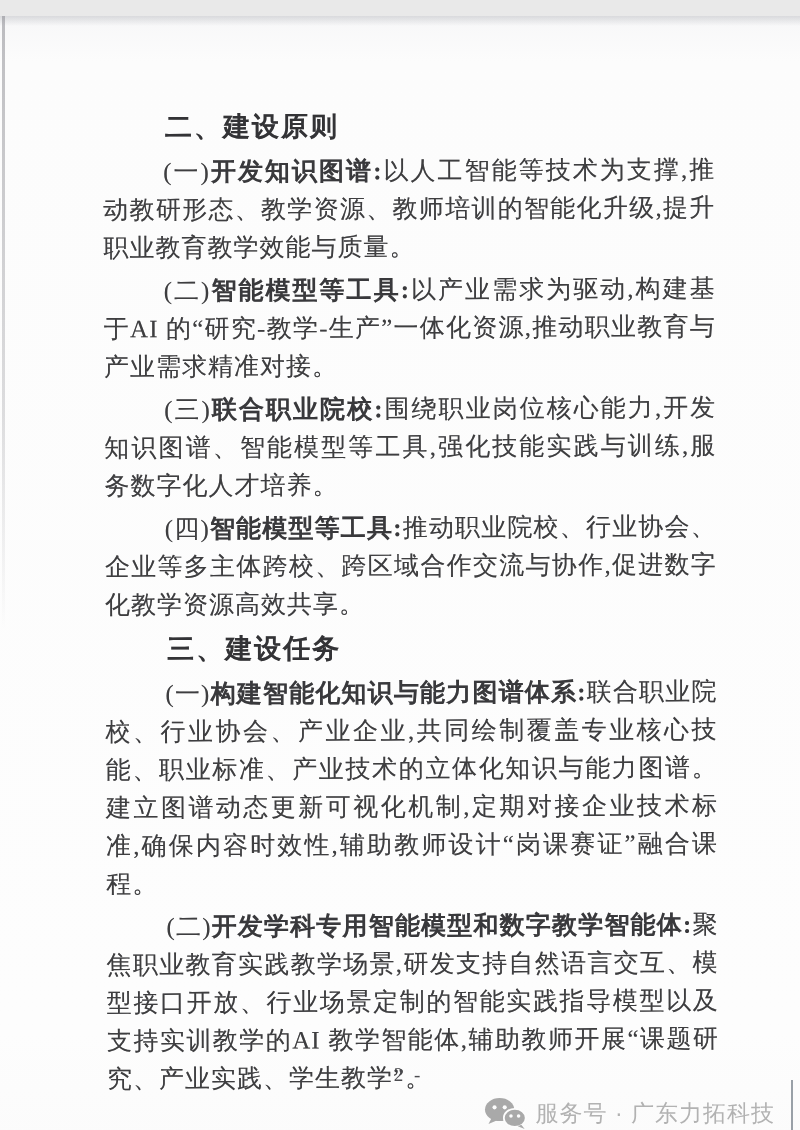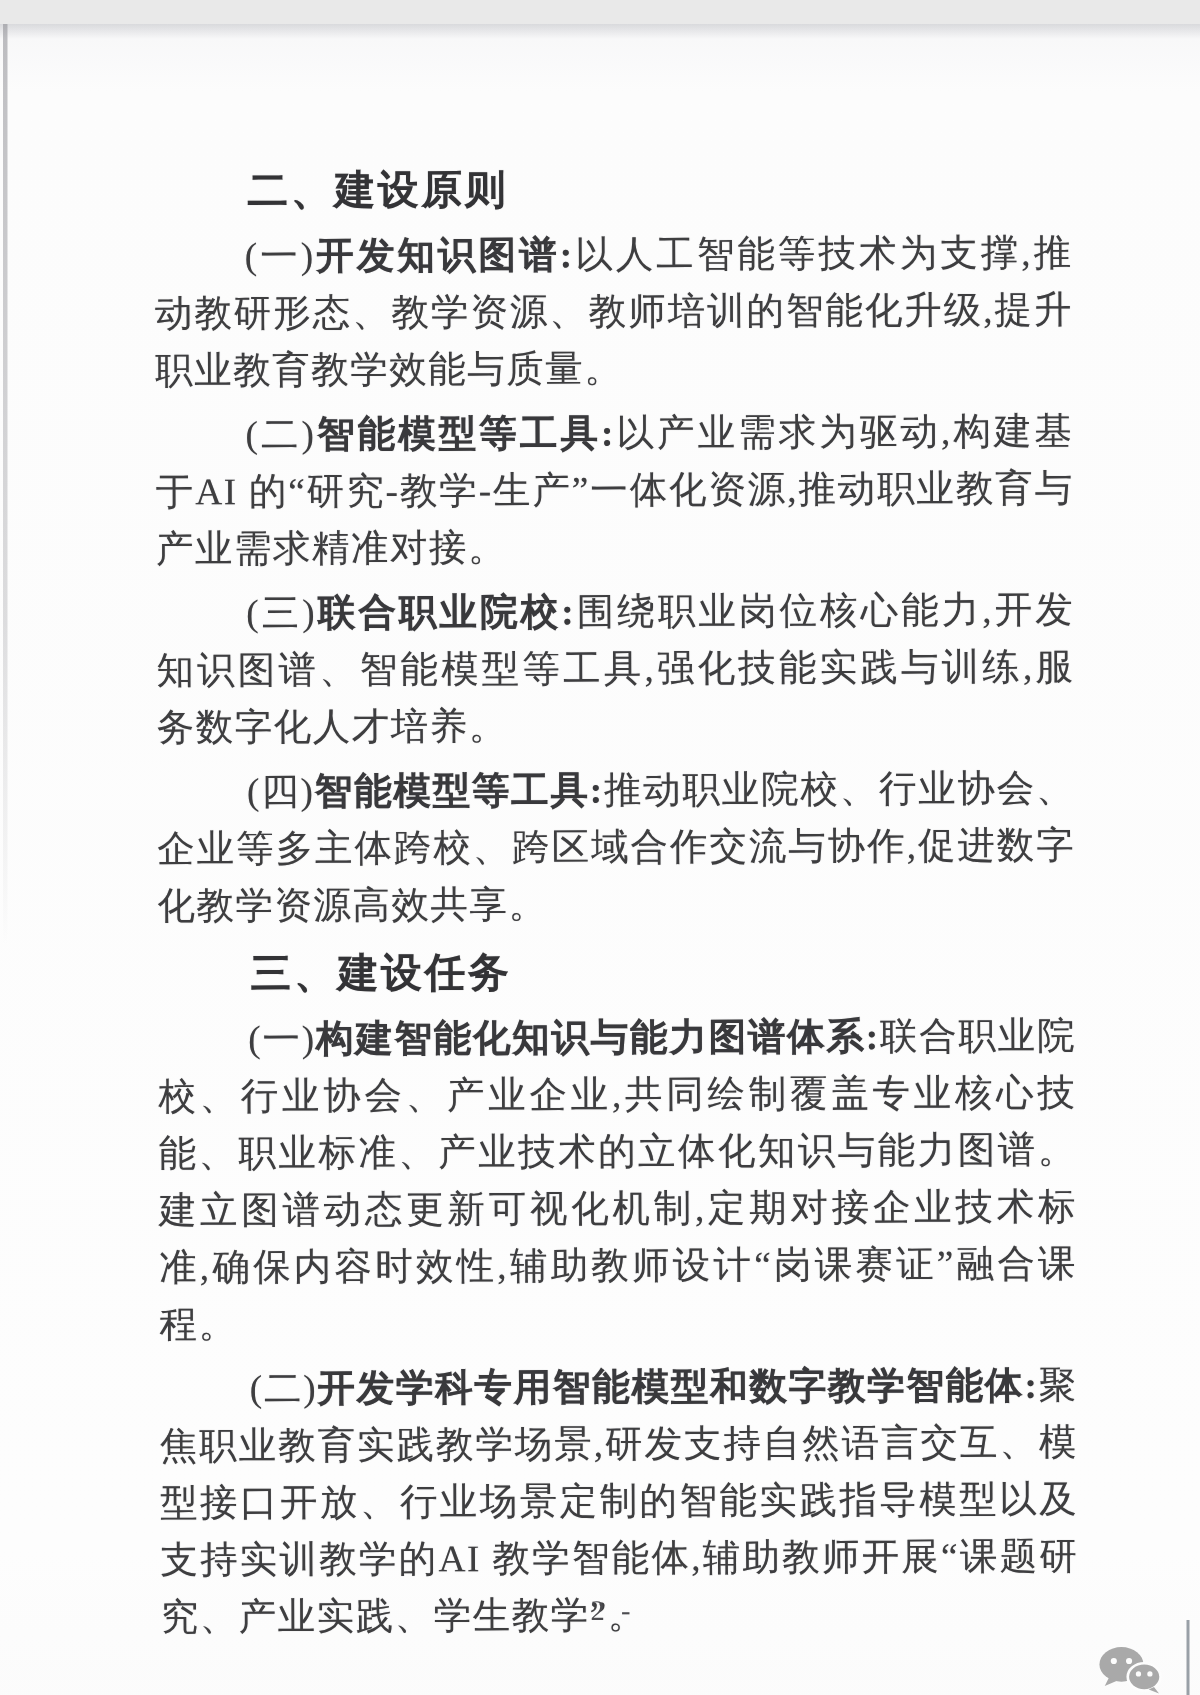--- a/index.html
+++ b/index.html
@@ -98,16 +98,17 @@
     <svg class="wx" viewBox="0 0 44 33" xmlns="http://www.w3.org/2000/svg" aria-hidden="true">
       <ellipse cx="16" cy="12.5" rx="15" ry="11.8" fill="#a9a9a9"></ellipse>
       <polygon points="7.5,21.5 4.6,27.2 13,23.6" fill="#a9a9a9"></polygon>
       <circle cx="10.8" cy="10.2" r="2.1" fill="#fdfdfd"></circle>
       <circle cx="21.2" cy="10.2" r="2.1" fill="#fdfdfd"></circle>
       <ellipse cx="31.5" cy="21" rx="11.2" ry="9.3" fill="#a9a9a9" stroke="#fdfdfd" stroke-width="1.8"></ellipse>
       <polygon points="38.2,28 41.6,32.4 34.6,29.6" fill="#a9a9a9"></polygon>
       <circle cx="27.6" cy="19" r="1.8" fill="#fdfdfd"></circle>
       <circle cx="35.4" cy="19" r="1.8" fill="#fdfdfd"></circle>
     </svg>
+    <span>服务号 · 广东力拓科技</span>
   </div>
 
   <div class="scan-right"></div>
 </div>
 
 </body></html>

